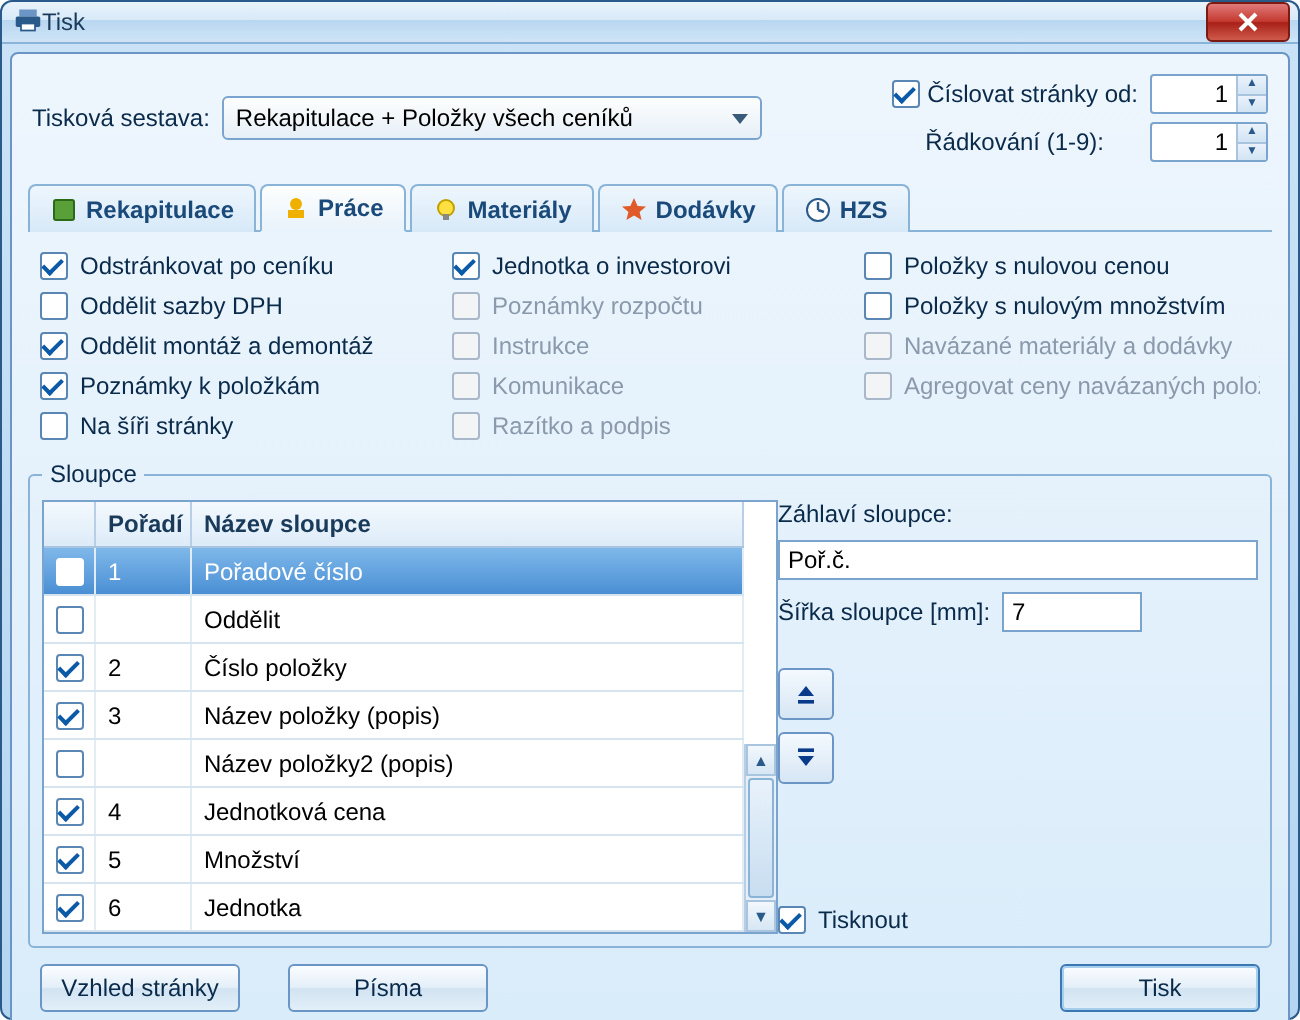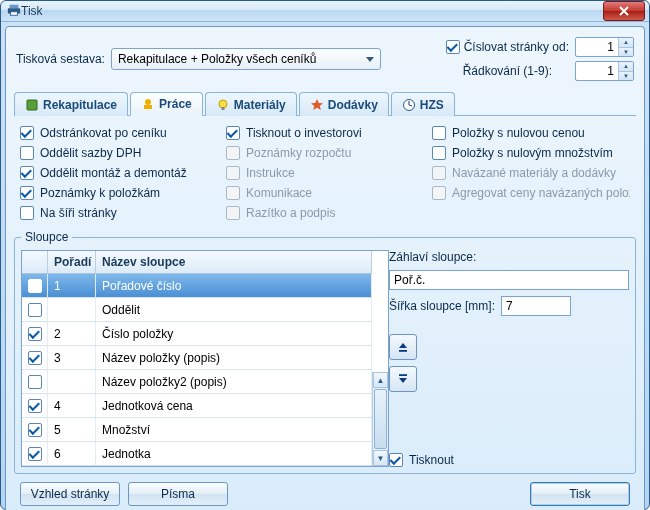--- a/index.html
+++ b/index.html
@@ -239,21 +239,21 @@
   }
   .movebtn {
     width: 28px; height: 26px;
     border: 1px solid #6a95c4; border-radius: 3px;
     background: linear-gradient(#f4f9fe,#d6e6f4);
     display:flex; align-items:center; justify-content:center;
     cursor:pointer;
     color:#0a3a8a;
   }
   .footer {
-    display: flex; gap: 8px;
+    display: flex; gap: 24px;
     padding: 8px 6px 4px 6px;
   }
   .btn {
     min-width: 100px; height: 24px;
     border: 1px solid #6a95c4; border-radius: 3px;
     background: linear-gradient(#fafdff 0%, #e4eff8 48%, #d2e3f2 52%, #e2eff9 100%);
     display:flex; align-items:center; justify-content:center;
     cursor:pointer;
     color:#0a2a4a;
   }
@@ -364,21 +364,21 @@
         </div>
       </div>
 
     <div class="checkgrid" id="checkgrid">
         <div class="chkrow">
           <span class="chk checked"></span>
           <span class="txt">Odstránkovat po ceníku</span>
         </div>
         <div class="chkrow">
           <span class="chk checked"></span>
-          <span class="txt">Tisknout o investorovi</span>
+          <span class="txt">Jednotka o investorovi</span>
         </div>
         <div class="chkrow">
           <span class="chk"></span>
           <span class="txt">Položky s nulovou cenou</span>
         </div>
         <div class="chkrow">
           <span class="chk"></span>
           <span class="txt">Oddělit sazby DPH</span>
         </div>
         <div class="chkrow disabled">

